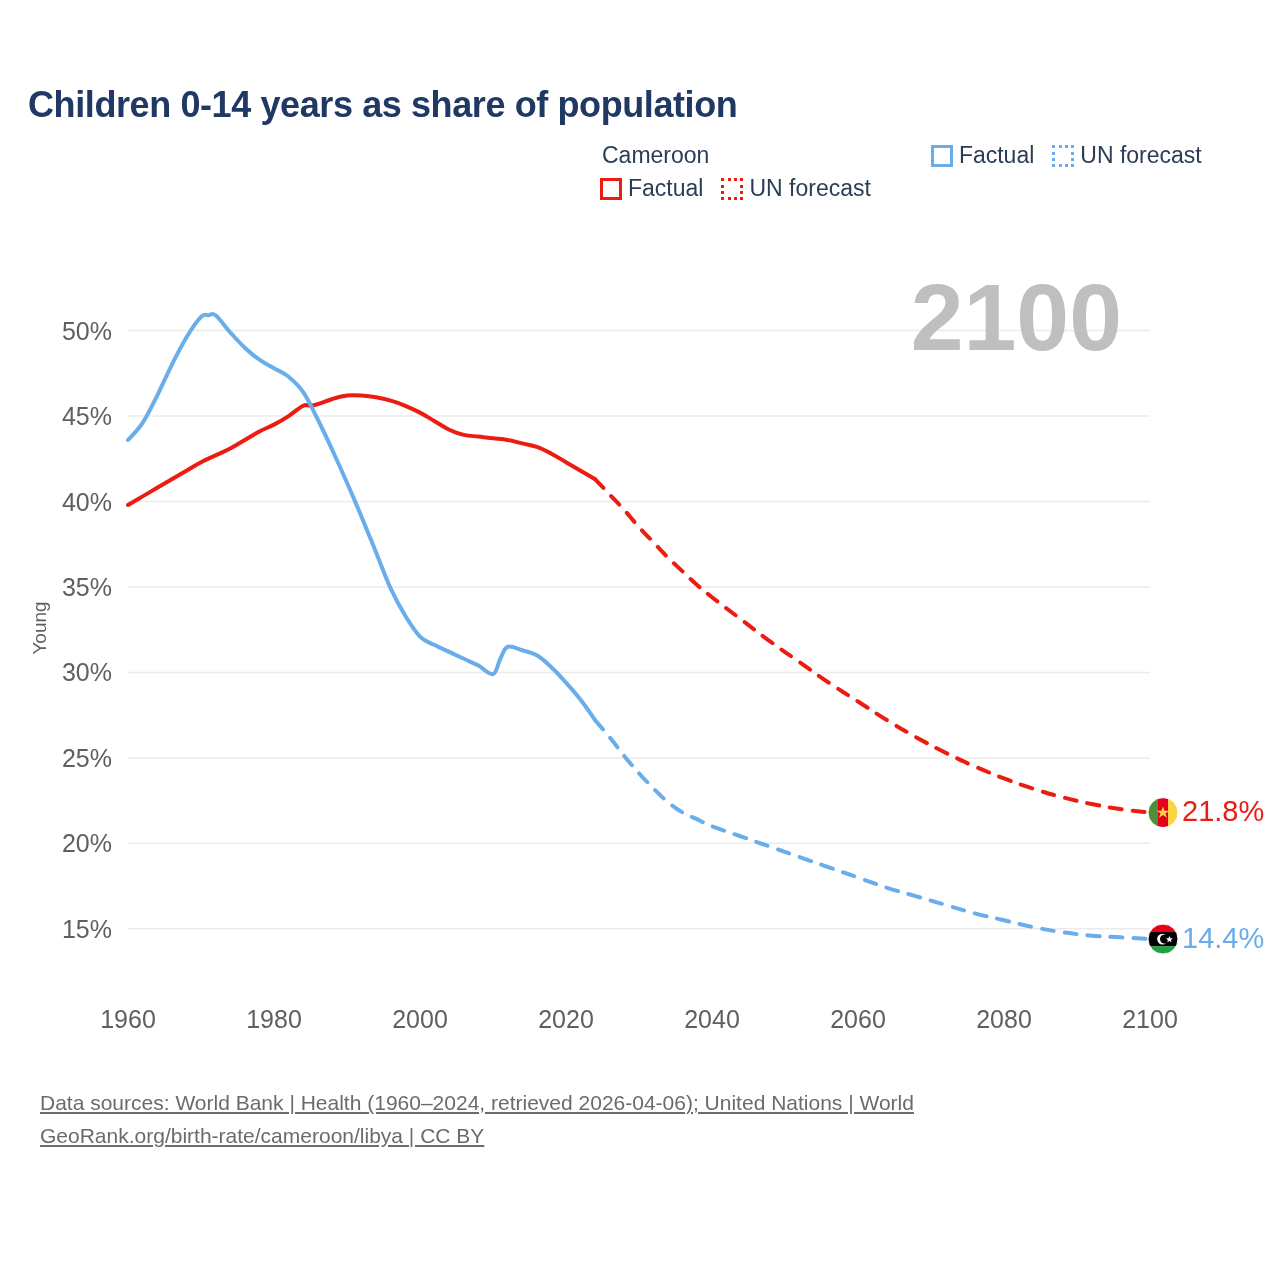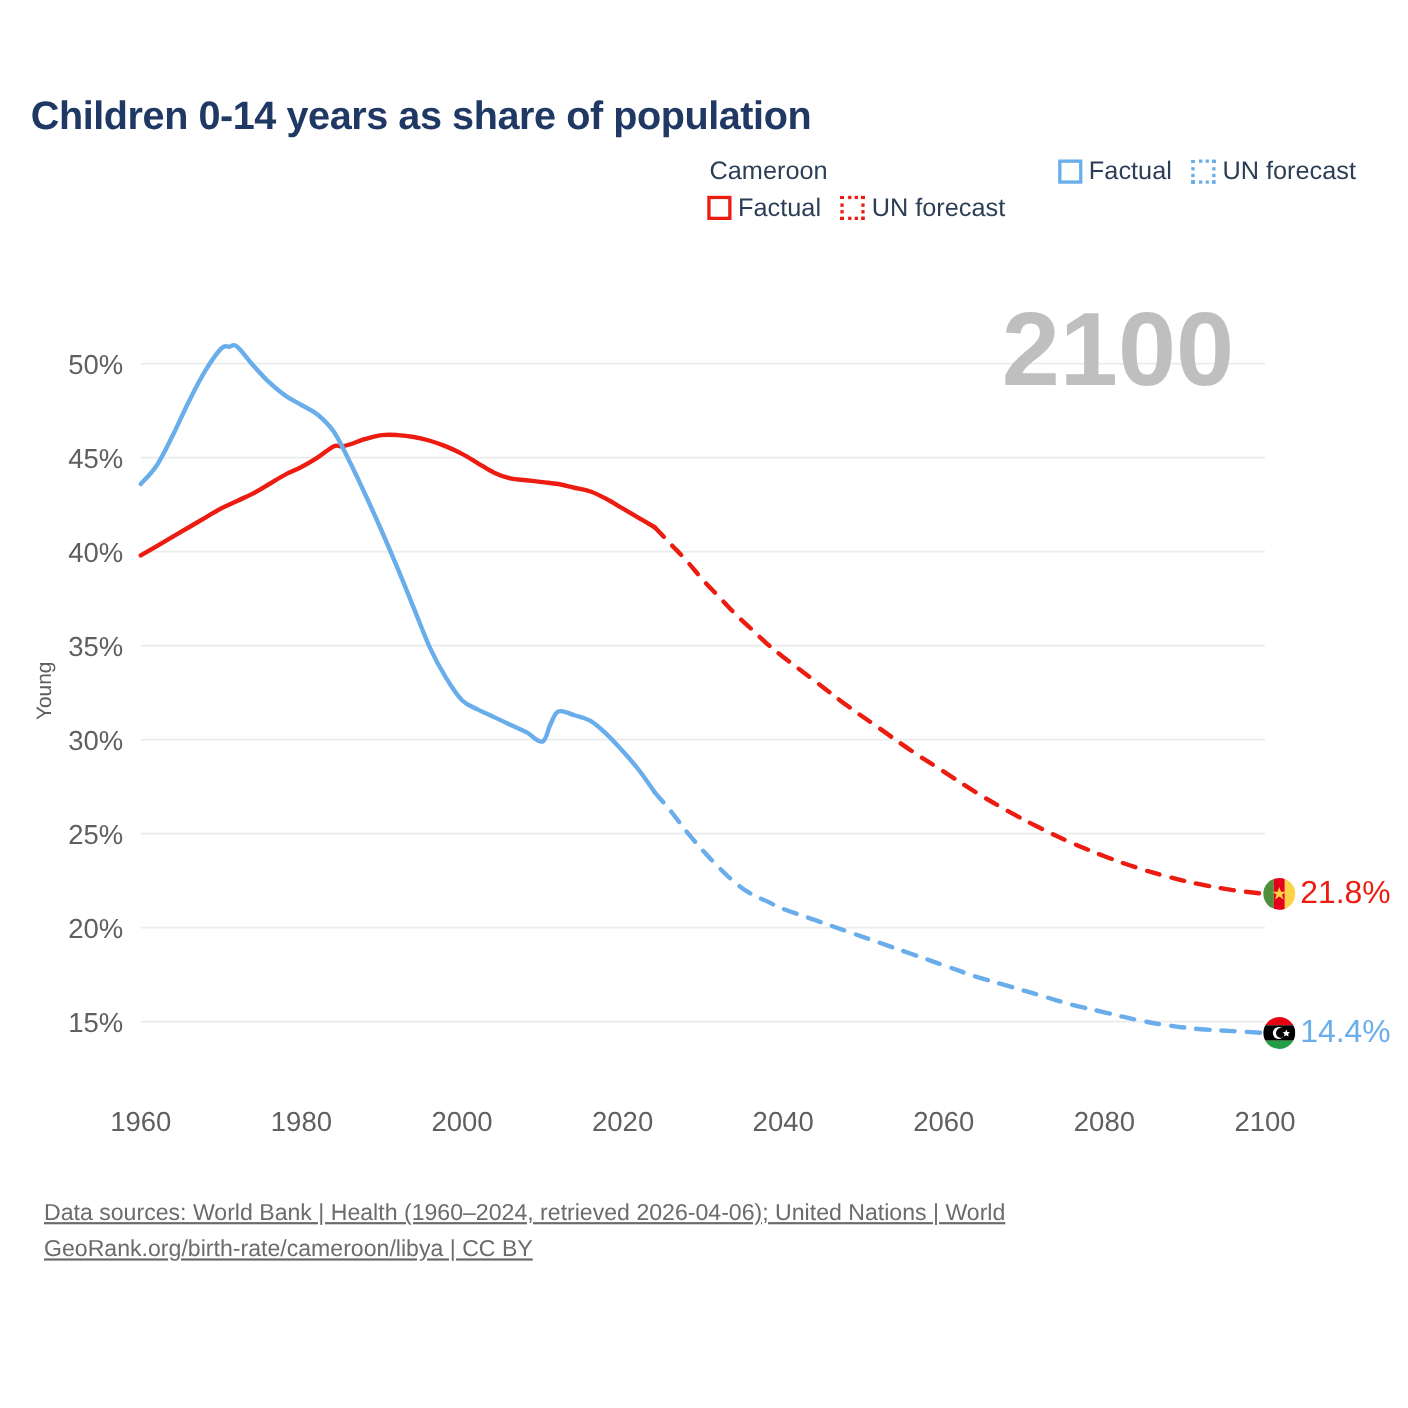--- a/index.html
+++ b/index.html
@@ -28,23 +28,22 @@
     white-space: nowrap;
     margin-top: 16px;
   }
 
   
   #legend {
     position: absolute;
     left: 600px;
     top: 142px;
     display: flex;
-    gap: 48px;
+    gap: 60px;
     align-items: flex-start;
-    margin-left: 43px;
   }
   .legend-group { display: flex; flex-direction: column; }
   .legend-country {
     font-size: 23px;
     color: #2c3e55;
     margin-bottom: 6px;
     padding-left: 2px;
   }
   .legend-row { display: flex; align-items: center; gap: 18px; }
   .legend-item { display: flex; align-items: center; gap: 6px; }

